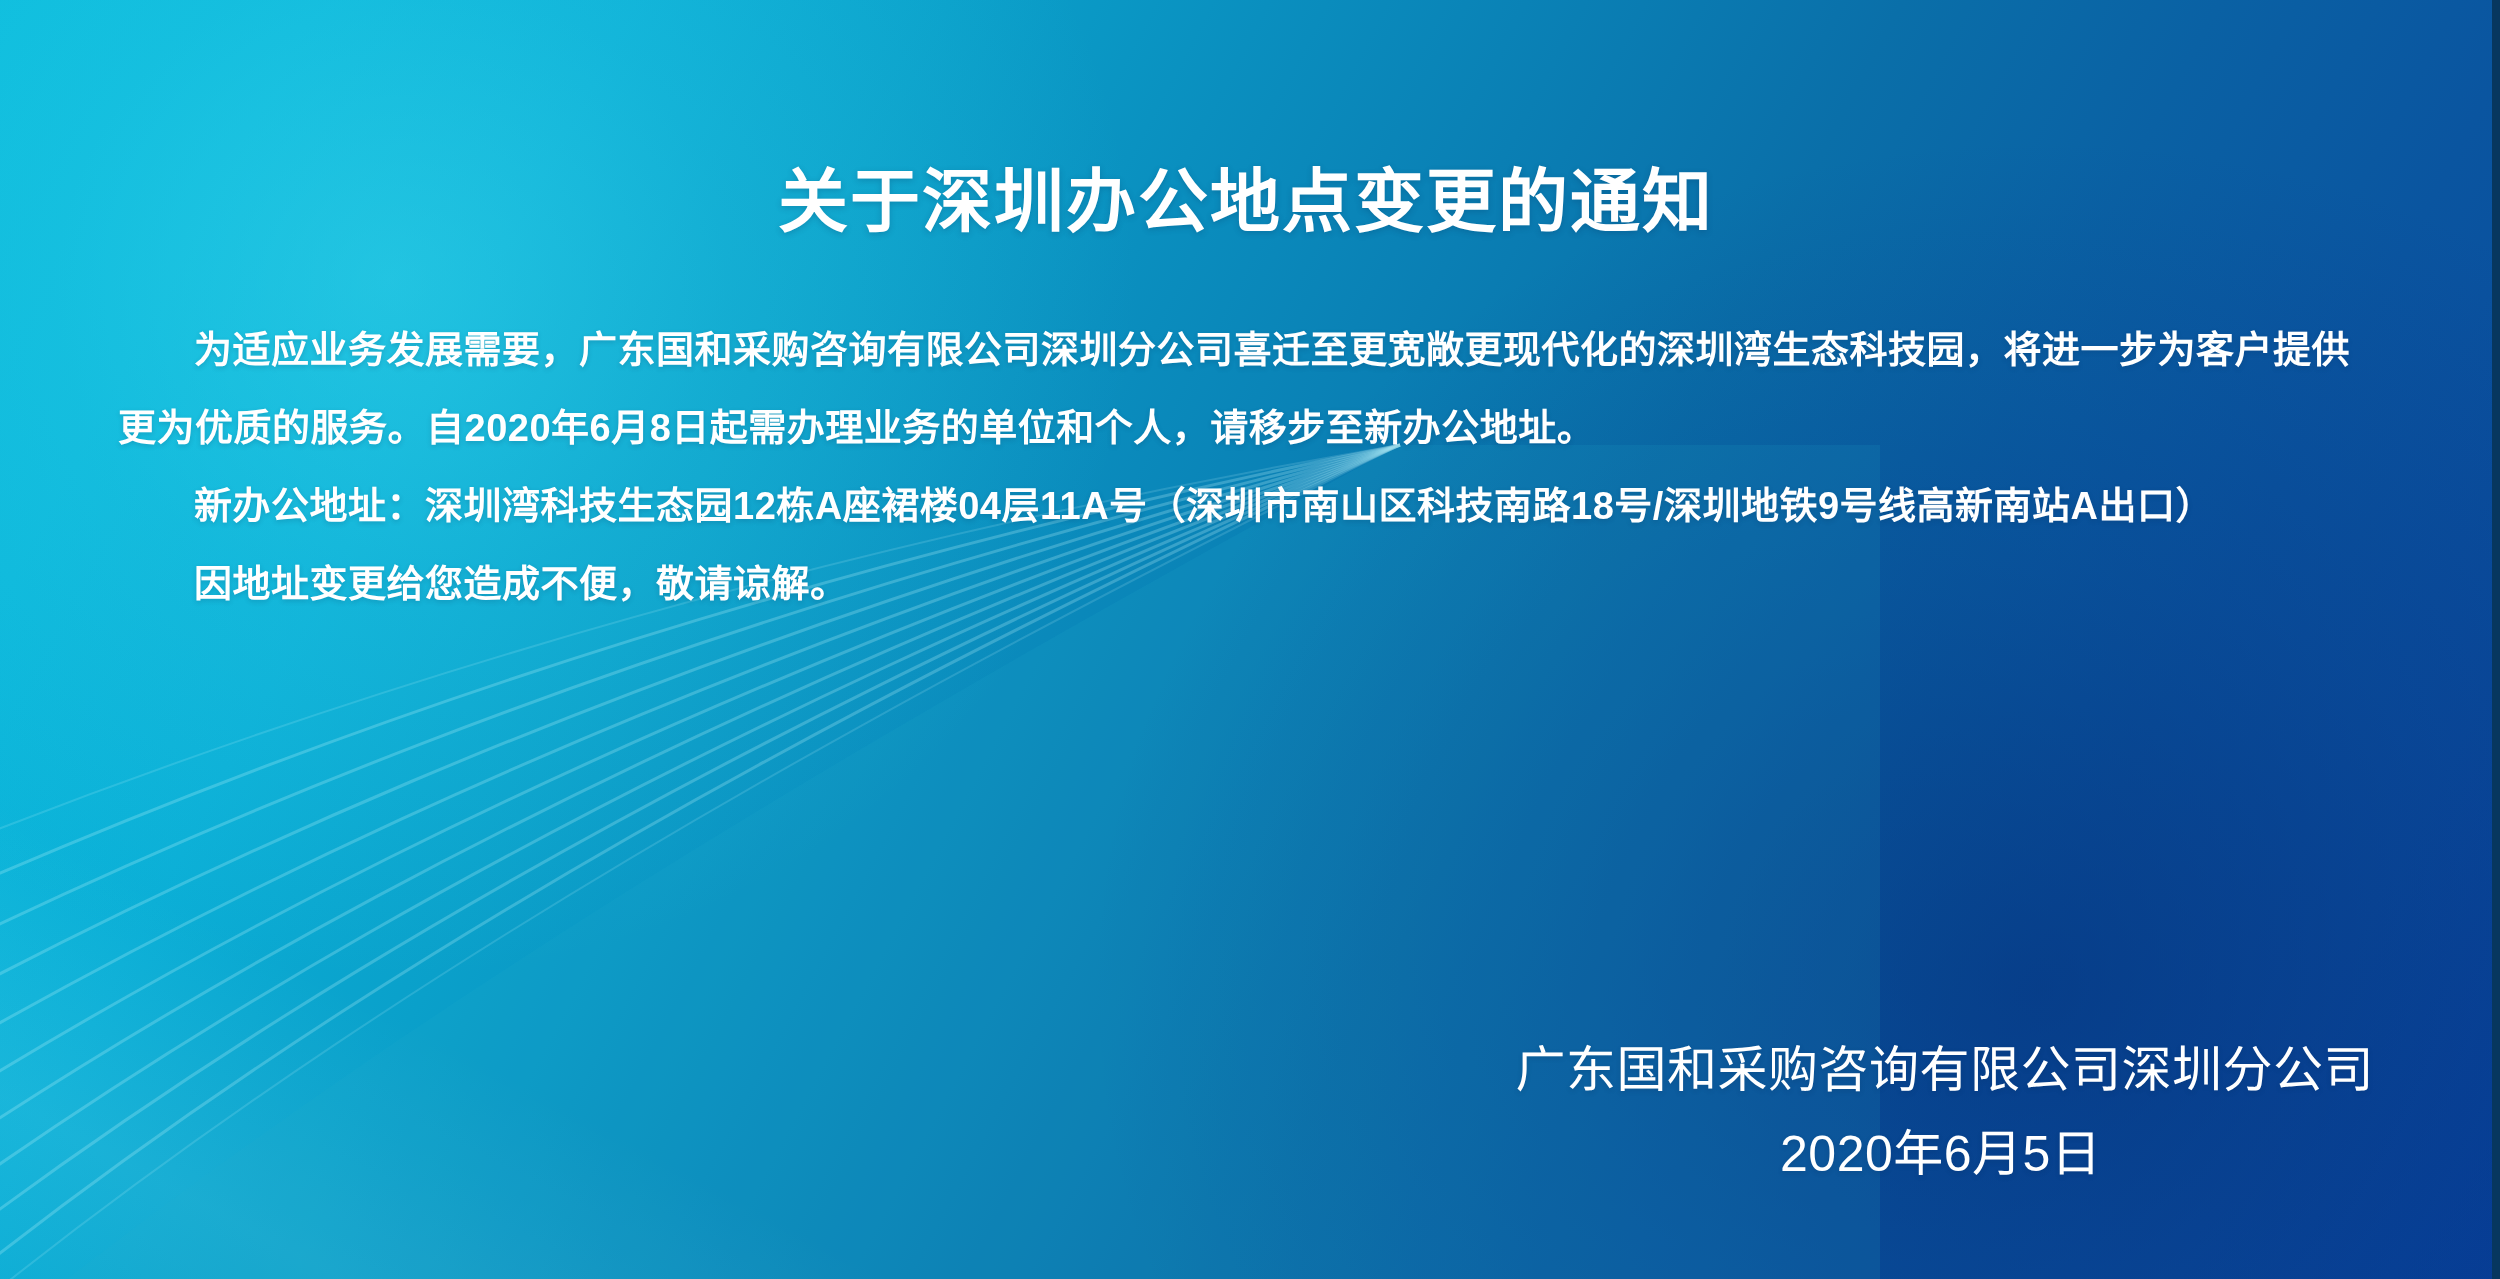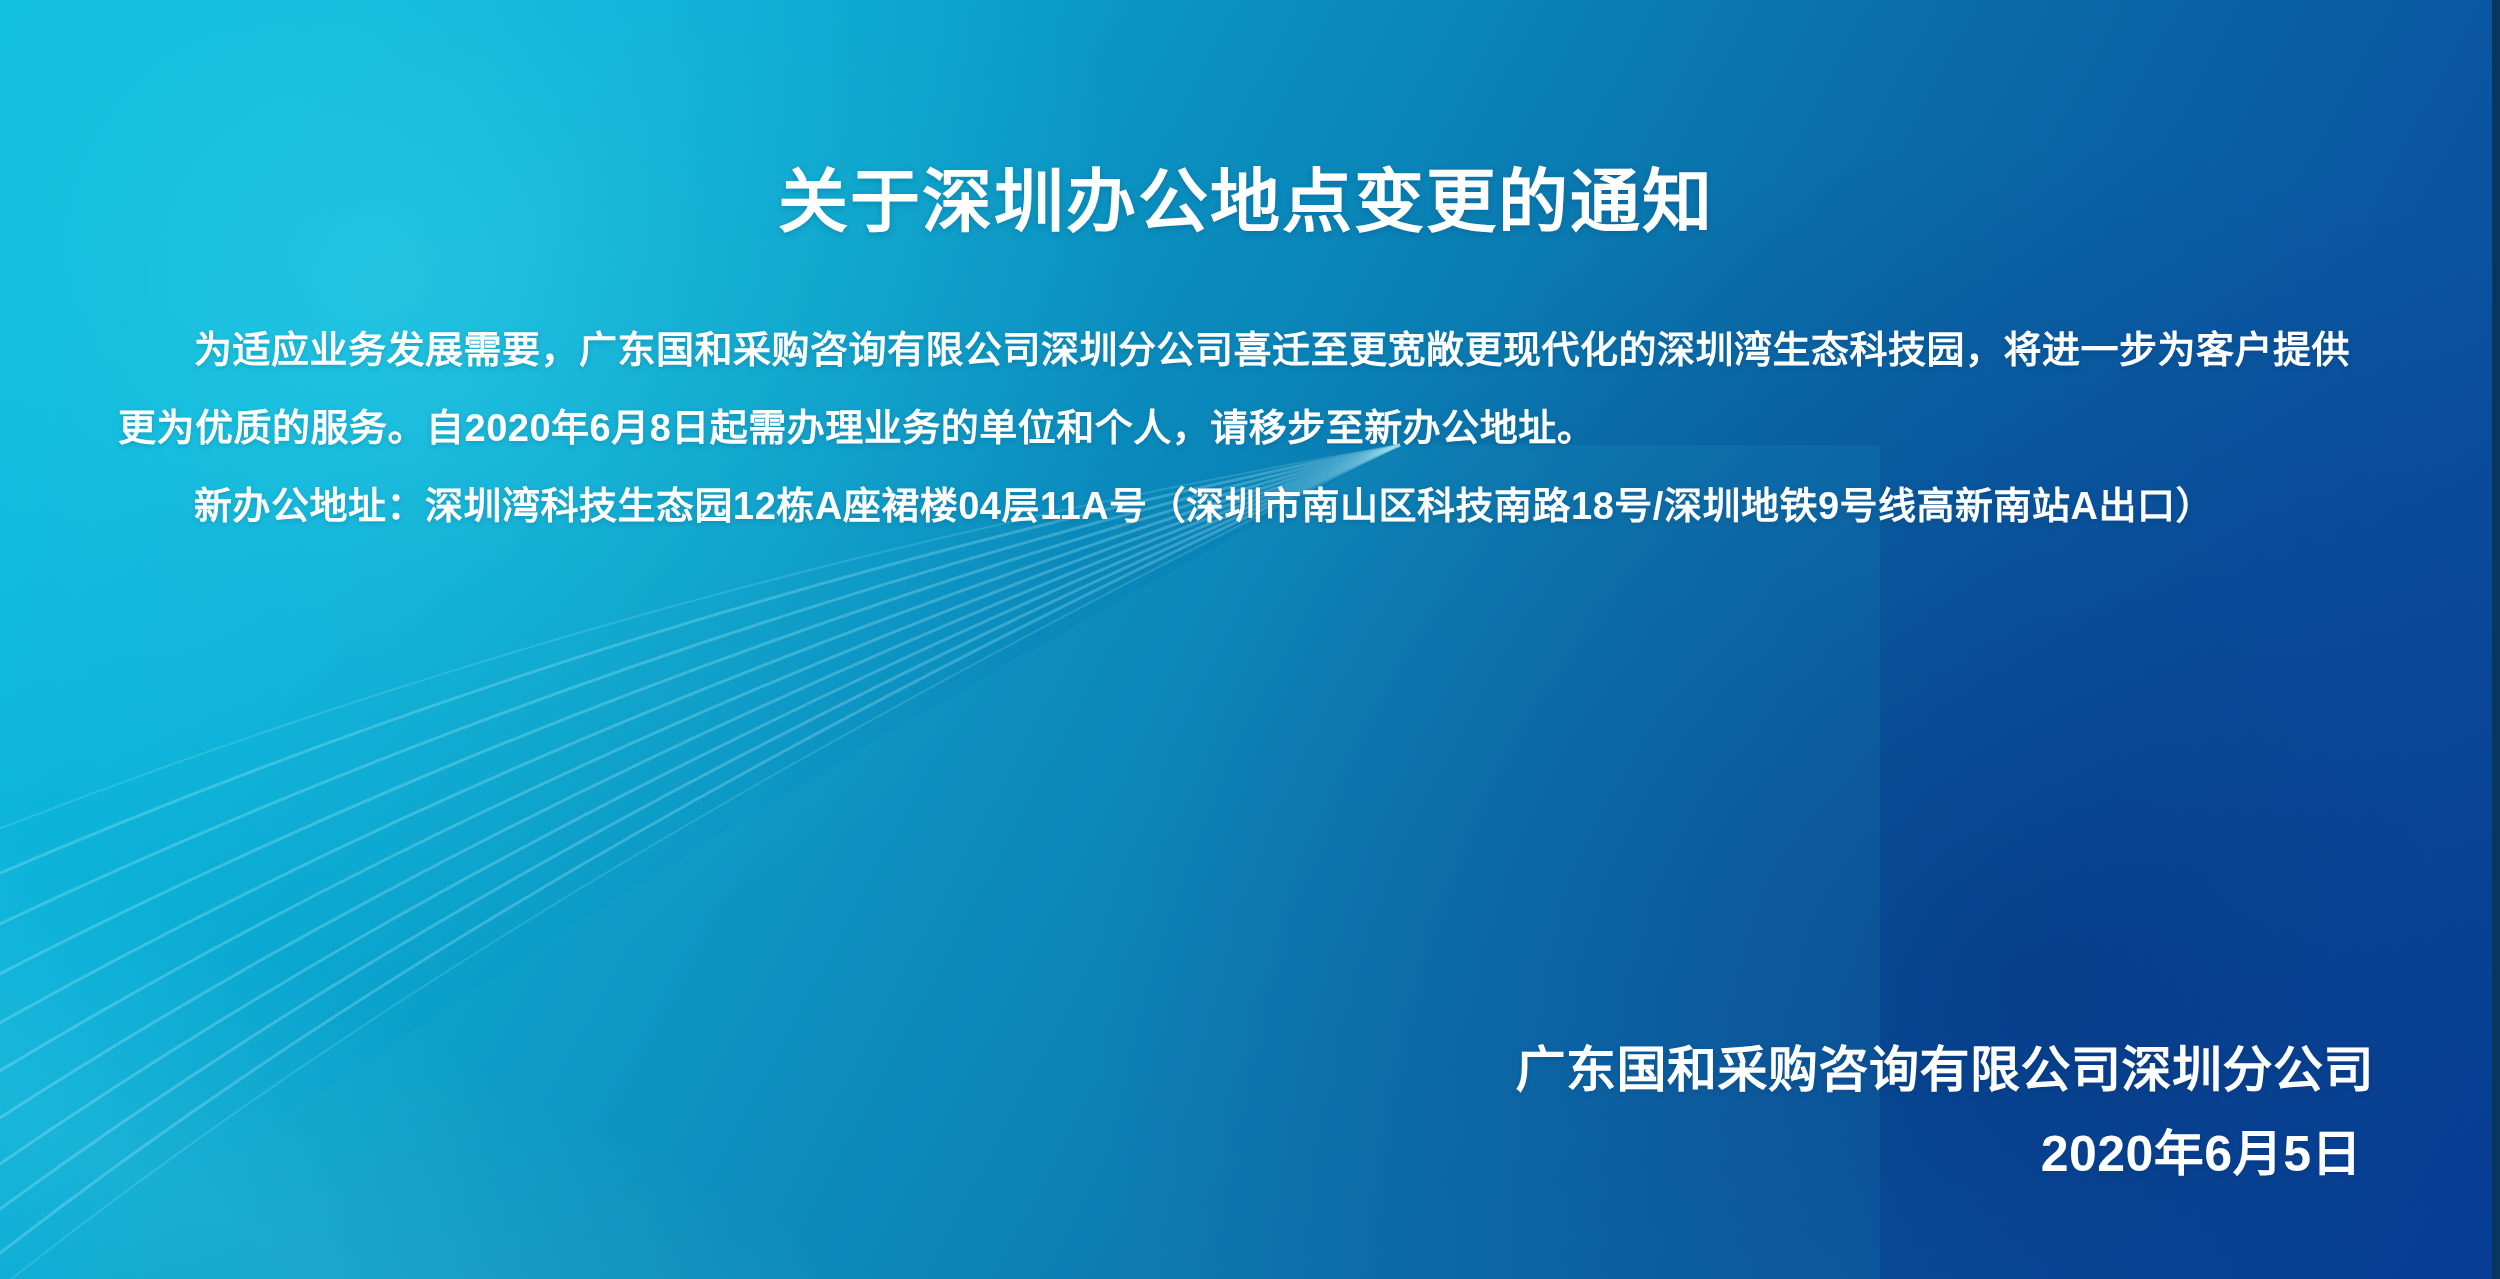--- a/index.html
+++ b/index.html
@@ -122,23 +122,23 @@
     text-indent: 2em;
   }
   .para + .para {
     margin-top: 0;
   }
 
   .sign-block {
     position: absolute;
     right: 118px;
     bottom: 128px;
-    text-align: right;
+    text-align: center;
     font-size: 50px;
-    font-weight: 700;
+    font-weight: 400;
     line-height: 80px;
     letter-spacing: 0.5px;
     text-shadow: 0 2px 5px rgba(0,40,80,0.18);
   }
   .sign-line { margin: 0; }
   .sign-date { margin: 4px; padding-right: 8px; }
 </style>
 </head>
 <body>
 
@@ -169,20 +169,21 @@
     </svg>
   </div>
 
   <div class="content">
 
     <h1 class="title">关于深圳办公地点变更的通知</h1>
 
     <div class="body-block">
       <p class="para indent">为适应业务发展需要，广东国和采购咨询有限公司深圳分公司喜迁至更宽敞更现代化的深圳湾生态科技园，将进一步为客户提供更为优质的服务。自2020年6月8日起需办理业务的单位和个人，请移步至新办公地址。</p>
       <p class="para indent">新办公地址：深圳湾科技生态园12栋A座裙楼04层11A号（深圳市南山区科技南路18号/深圳地铁9号线高新南站A出口）</p>
+      <p class="para indent">因地址变更给您造成不便，敬请谅解。</p>
     </div>
 
     <div class="sign-block">
       <p class="sign-line">广东国和采购咨询有限公司深圳分公司</p>
       <p class="sign-date">2020年6月5日</p>
     </div>
 
   </div>
 </div>
 

